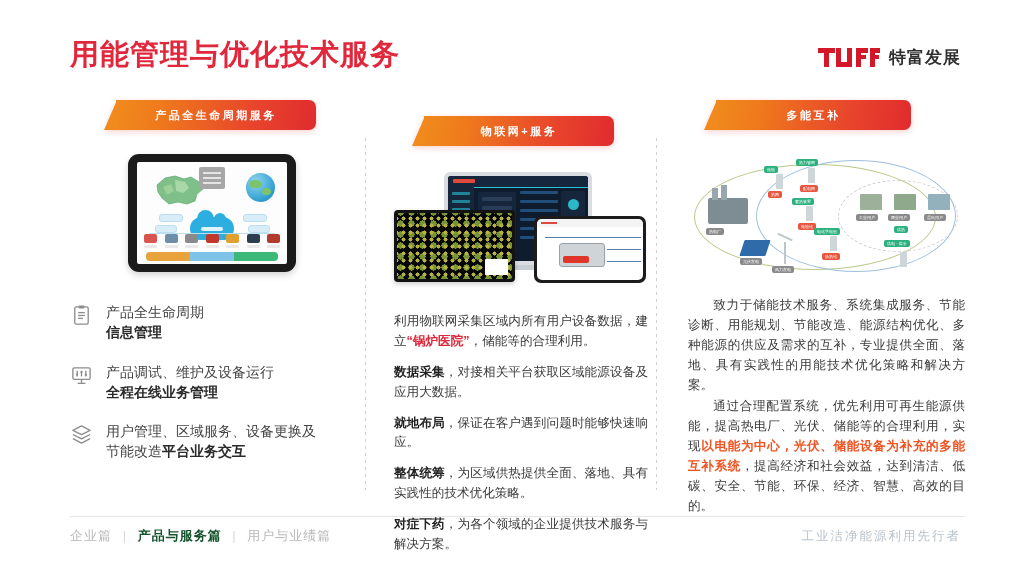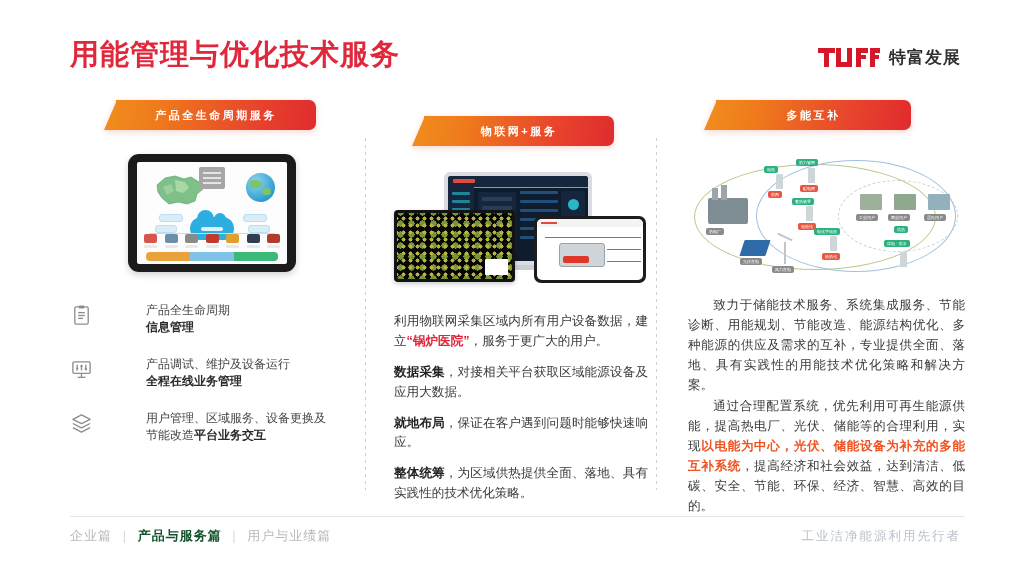--- a/index.html
+++ b/index.html
@@ -135,21 +135,21 @@
   .solar{position:absolute;left:54px;top:86px;width:26px;height:16px;background:#2f6ba8;transform:skewX(-18deg);border-radius:1px;}
   .wind{position:absolute;left:96px;top:88px;width:2px;height:22px;background:#bfc6ca;}
   .wind:after{content:"";position:absolute;left:-7px;top:-6px;width:16px;height:2px;background:#bfc6ca;transform:rotate(25deg);}
   .bldg{position:absolute;width:22px;height:16px;background:#9db09a;border-radius:1px;}
 
   
   .feats{margin-top:24px;}
   .feat{display:flex;align-items:flex-start;gap:13px;margin-bottom:19px;}
   .fico{width:23px;height:23px;flex:0 0 23px;margin-top:2px;color:#8d8d8d;}
   .fico svg{display:block;width:23px;height:23px;}
-  .ftxt{font-size:12px;line-height:1.45;color:#444;margin-left:40px;}
+  .ftxt{font-size:14px;line-height:1.45;color:#444;}
   .ftxt .b{font-weight:bold;color:#2b2b2b;}
 
   
   .para{font-size:12.6px;line-height:1.58;color:#3a3a3a;margin:0 0 11px 0;text-align:justify;}
   .col-2 .para-body{margin-top:20px;}
   .para .lead{font-weight:bold;color:#232323;}
   .para .red{color:#e0273b;font-weight:bold;}
   .col-3 .para-body{margin-top:18px;}
   .col-3 .para{text-indent:2em;margin-bottom:2px;}
   .col-3 .hl{color:#ef5423;font-weight:bold;}
@@ -353,30 +353,33 @@
             <div class="ph-line" style="left:8px;top:18px;width:96px;"></div>
             <div class="boiler"></div>
             <div class="ph-line" style="left:70px;top:30px;width:34px;"></div>
             <div class="ph-line" style="left:70px;top:42px;width:34px;"></div>
           </div>
         </div>
       </div>
 
       <div class="para-body">
         <p class="para">
-          <span>利用物联网采集区域内所有用户设备数据，建立</span><span class="red">“锅炉医院”</span><span>，服务于更广大的用户。</span>
+          <span>利用物联网采集区域内所有用户设备数据，建立</span><span class="red">“锅炉医院”</span><span>，储能等的合理利用。</span>
         </p>
         <p class="para">
           <span class="lead">数据采集</span><span>，对接相关平台获取区域能源设备及应用大数据。</span>
         </p>
         <p class="para">
           <span class="lead">就地布局</span><span>，保证在客户遇到问题时能够快速响应。</span>
         </p>
         <p class="para">
           <span class="lead">整体统筹</span><span>，为区域供热提供全面、落地、具有实践性的技术优化策略。</span>
+        </p>
+        <p class="para">
+          <span class="lead">对症下药</span><span>，为各个领域的企业提供技术服务与解决方案。</span>
         </p>
       </div>
     </div>
 
     <div class="col col-3">
       <div class="banner b-3">多能互补</div>
 
       <div class="art art-3">
         <div class="enet">
           <div class="ell ell-a"></div>

